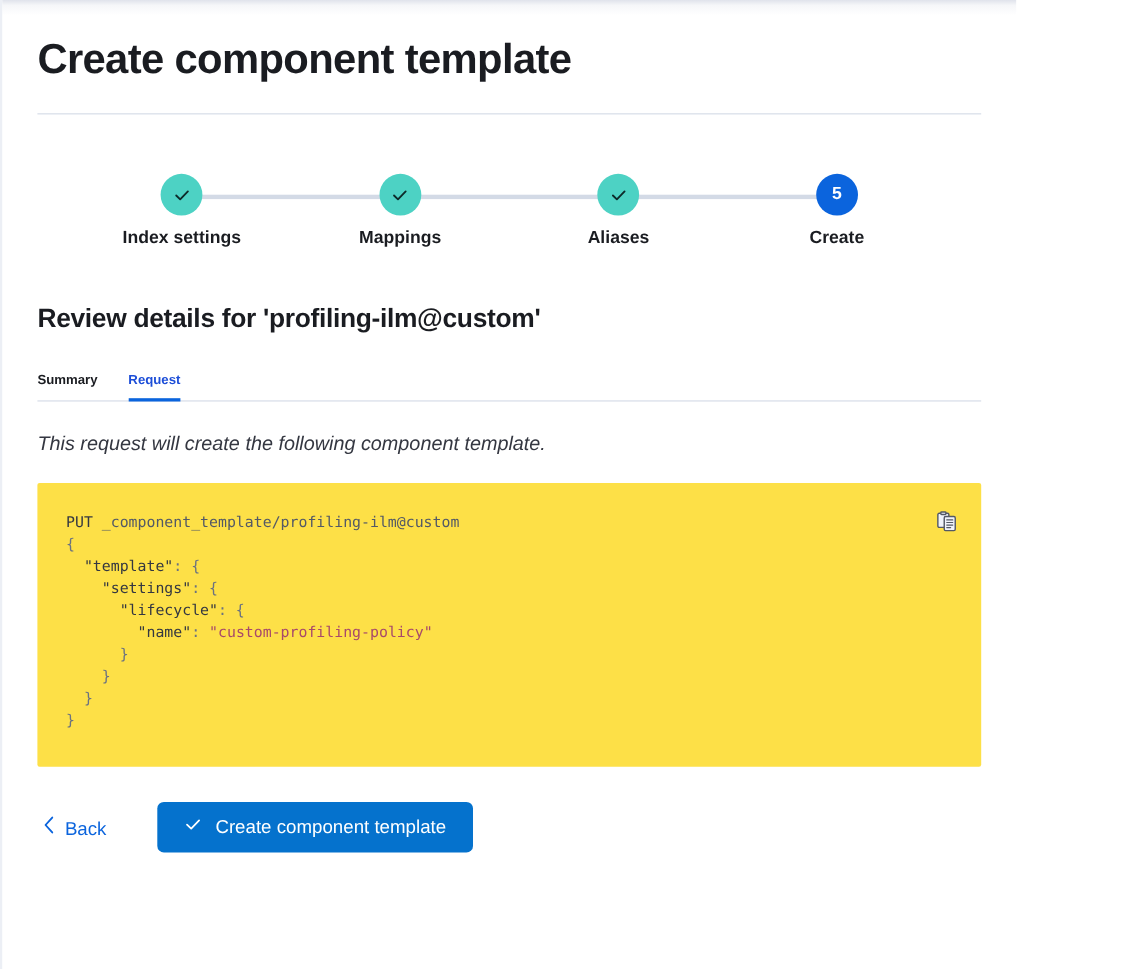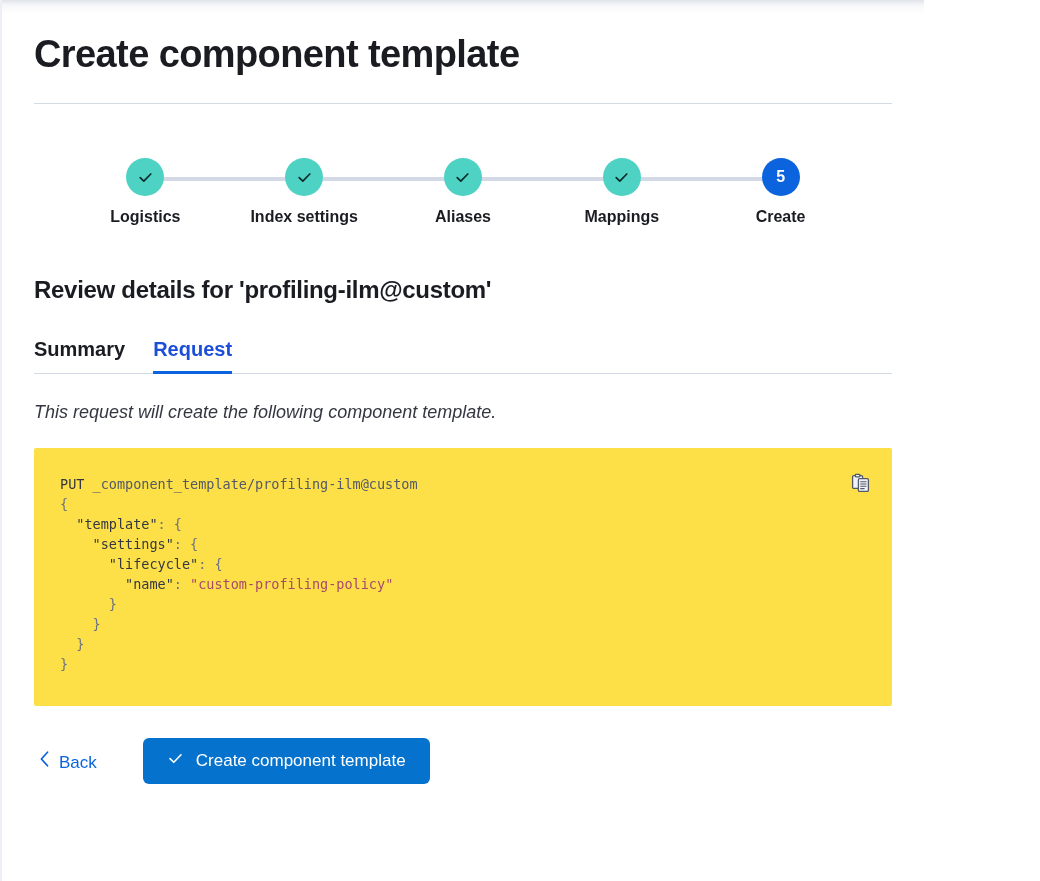--- a/index.html
+++ b/index.html
@@ -126,21 +126,21 @@
   .tabs {
     display: flex;
     gap: 0;
     margin-top: 24px;
     border-bottom: 1px solid #d3dae6;
   }
   .tab {
     position: relative;
     padding: 6px 0 12px 0;
     margin-right: 28px;
-    font-size: 20px;
+    font-size: 12px;
     font-weight: bold;
     color: #1a1c21;
     cursor: pointer;
     background: none;
     border: none;
     font-family: inherit;
   }
   .tab.active {
     color: #1d4ed8;
   }
@@ -242,63 +242,52 @@
 
   <div id="top-shadow"></div>
 
   <div class="page">
 
     <h1 class="page-title">Create component template</h1>
 
     <div class="hr"></div>
 
     <div class="steps" id="steps">
-        <div class="step">
-          <div class="connector"></div>
-          <div class="step-circle">
-            <span>
-              <svg width="17" height="17" viewBox="0 0 17 17" fill="none" aria-hidden="true">
-                <path d="M3.2 8.7 L6.8 12.2 L13.8 5.0" stroke="#0d2b2a" stroke-width="1.7" stroke-linecap="round" stroke-linejoin="round"></path>
-              </svg>
-            </span>
-          </div>
-          <div class="step-label">Logistics</div>
-        </div>
         <div class="step">
           <div class="connector"></div>
           <div class="step-circle">
             <span>
               <svg width="17" height="17" viewBox="0 0 17 17" fill="none" aria-hidden="true">
                 <path d="M3.2 8.7 L6.8 12.2 L13.8 5.0" stroke="#0d2b2a" stroke-width="1.7" stroke-linecap="round" stroke-linejoin="round"></path>
               </svg>
             </span>
           </div>
           <div class="step-label">Index settings</div>
         </div>
         <div class="step">
           <div class="connector"></div>
           <div class="step-circle">
             <span>
               <svg width="17" height="17" viewBox="0 0 17 17" fill="none" aria-hidden="true">
                 <path d="M3.2 8.7 L6.8 12.2 L13.8 5.0" stroke="#0d2b2a" stroke-width="1.7" stroke-linecap="round" stroke-linejoin="round"></path>
               </svg>
             </span>
           </div>
-          <div class="step-label">Aliases</div>
+          <div class="step-label">Mappings</div>
         </div>
         <div class="step">
           <div class="connector"></div>
           <div class="step-circle">
             <span>
               <svg width="17" height="17" viewBox="0 0 17 17" fill="none" aria-hidden="true">
                 <path d="M3.2 8.7 L6.8 12.2 L13.8 5.0" stroke="#0d2b2a" stroke-width="1.7" stroke-linecap="round" stroke-linejoin="round"></path>
               </svg>
             </span>
           </div>
-          <div class="step-label">Mappings</div>
+          <div class="step-label">Aliases</div>
         </div>
         <div class="step">
           <div class="step-circle current">
             <span class="num">5</span>
           </div>
           <div class="step-label">Create</div>
         </div>
       </div>
 
     <h2 class="section-title">Review details for 'profiling-ilm@custom'</h2>

